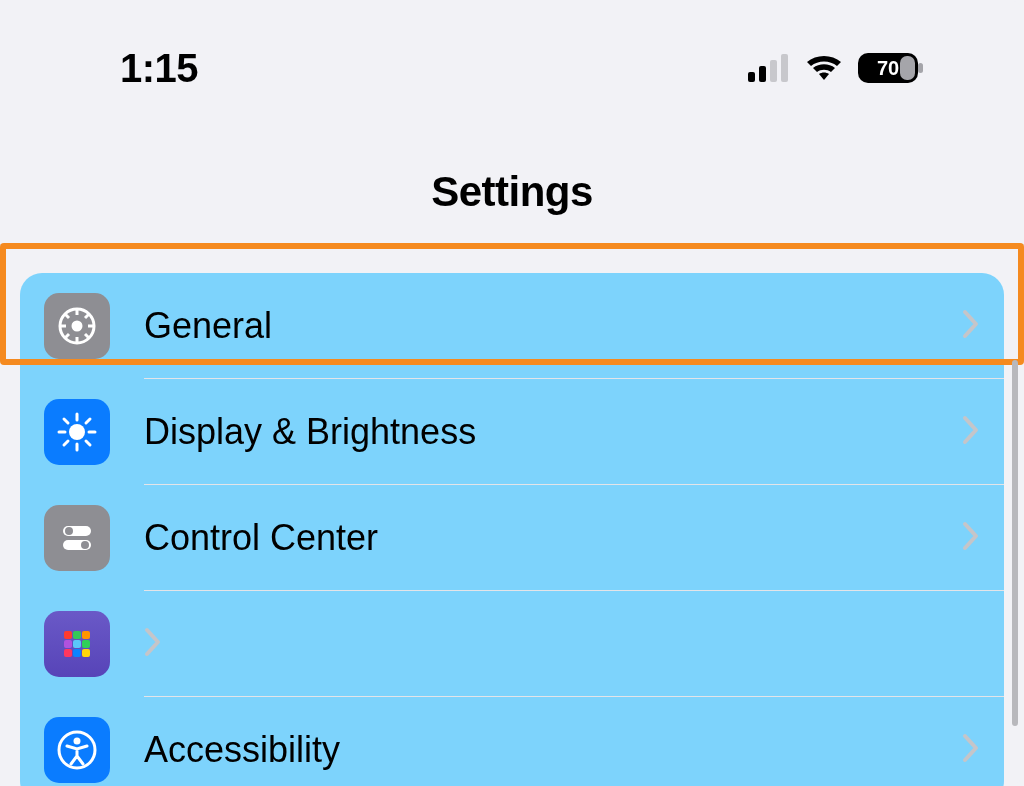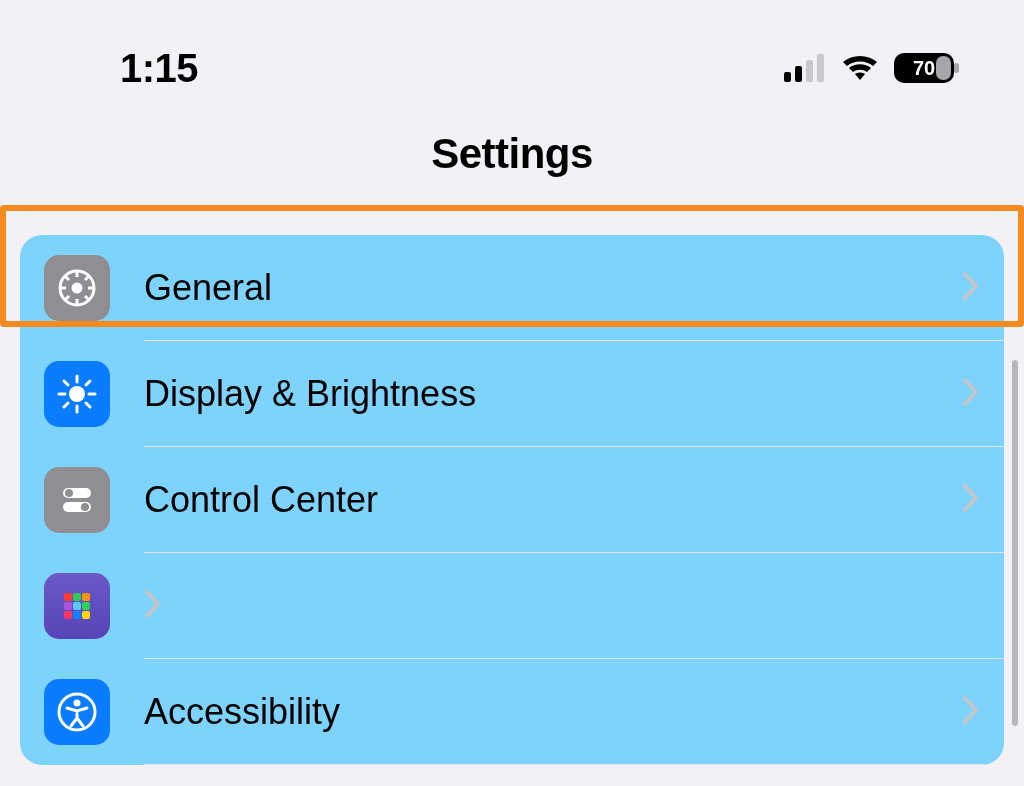--- a/index.html
+++ b/index.html
@@ -1,22 +1,22 @@
 <!DOCTYPE html>
 <html><head>
 <meta charset="utf-8">
 <style>
   * { box-sizing: border-box; margin: 0; padding: 0; }
   html, body { width: 1024px; height: 786px; font-family: -apple-system, "Helvetica Neue", Helvetica, Arial, sans-serif; background: #f2f2f6; overflow: hidden; }
   .screen { width: 1024px; height: 786px; background: #f2f2f6; position: relative; border-radius: 16px; }
-  .status-bar { display: flex; justify-content: space-between; align-items: center; padding: 36px 64px 0 120px; height: 100px; }
+  .status-bar { display: flex; justify-content: space-between; align-items: center; padding: 36px 100px 0 120px; height: 100px; }
   .time { font-size: 40px; font-weight: 700; letter-spacing: -0.5px; }
   .status-right { display: flex; align-items: center; gap: 14px; }
   .page-title-wrap { text-align: center; padding: 30px 0 28px 0; }
-  .page-title { font-size: 42px; font-weight: 700; letter-spacing: -0.5px; }
+  .page-title { font-size: 42px; font-weight: 700; letter-spacing: -0.5px; margin-top: 38px; }
   .divider { height: 1px; background: #d9d9dd; width: 100%; }
   .content { padding: 28px 20px 0 20px; position: relative; }
   .list { background: #7dd3fc; border-radius: 22px; overflow: hidden; }
   .row { display: flex; align-items: center; padding: 20px 24px 20px 24px; position: relative; cursor: pointer; }
   .row .icon-box { width: 66px; height: 66px; border-radius: 15px; display: flex; align-items: center; justify-content: center; flex: 0 0 auto; margin-right: 34px; }
   .row .label { font-size: 36px; font-weight: 400; color: #000; flex: 1 1 auto; }
   .row .chevron { flex: 0 0 auto; }
   .row-sep { position: absolute; left: 124px; right: 0; bottom: 0; height: 1px; background: #e4e4e8; }
   .highlight { position: absolute; border: 6px solid #f58a1f; border-radius: 4px; pointer-events: none; }
   .scroll-indicator { position: absolute; right: 6px; top: 360px; width: 6px; height: 366px; background: #b8b8bc; border-radius: 3px; }

